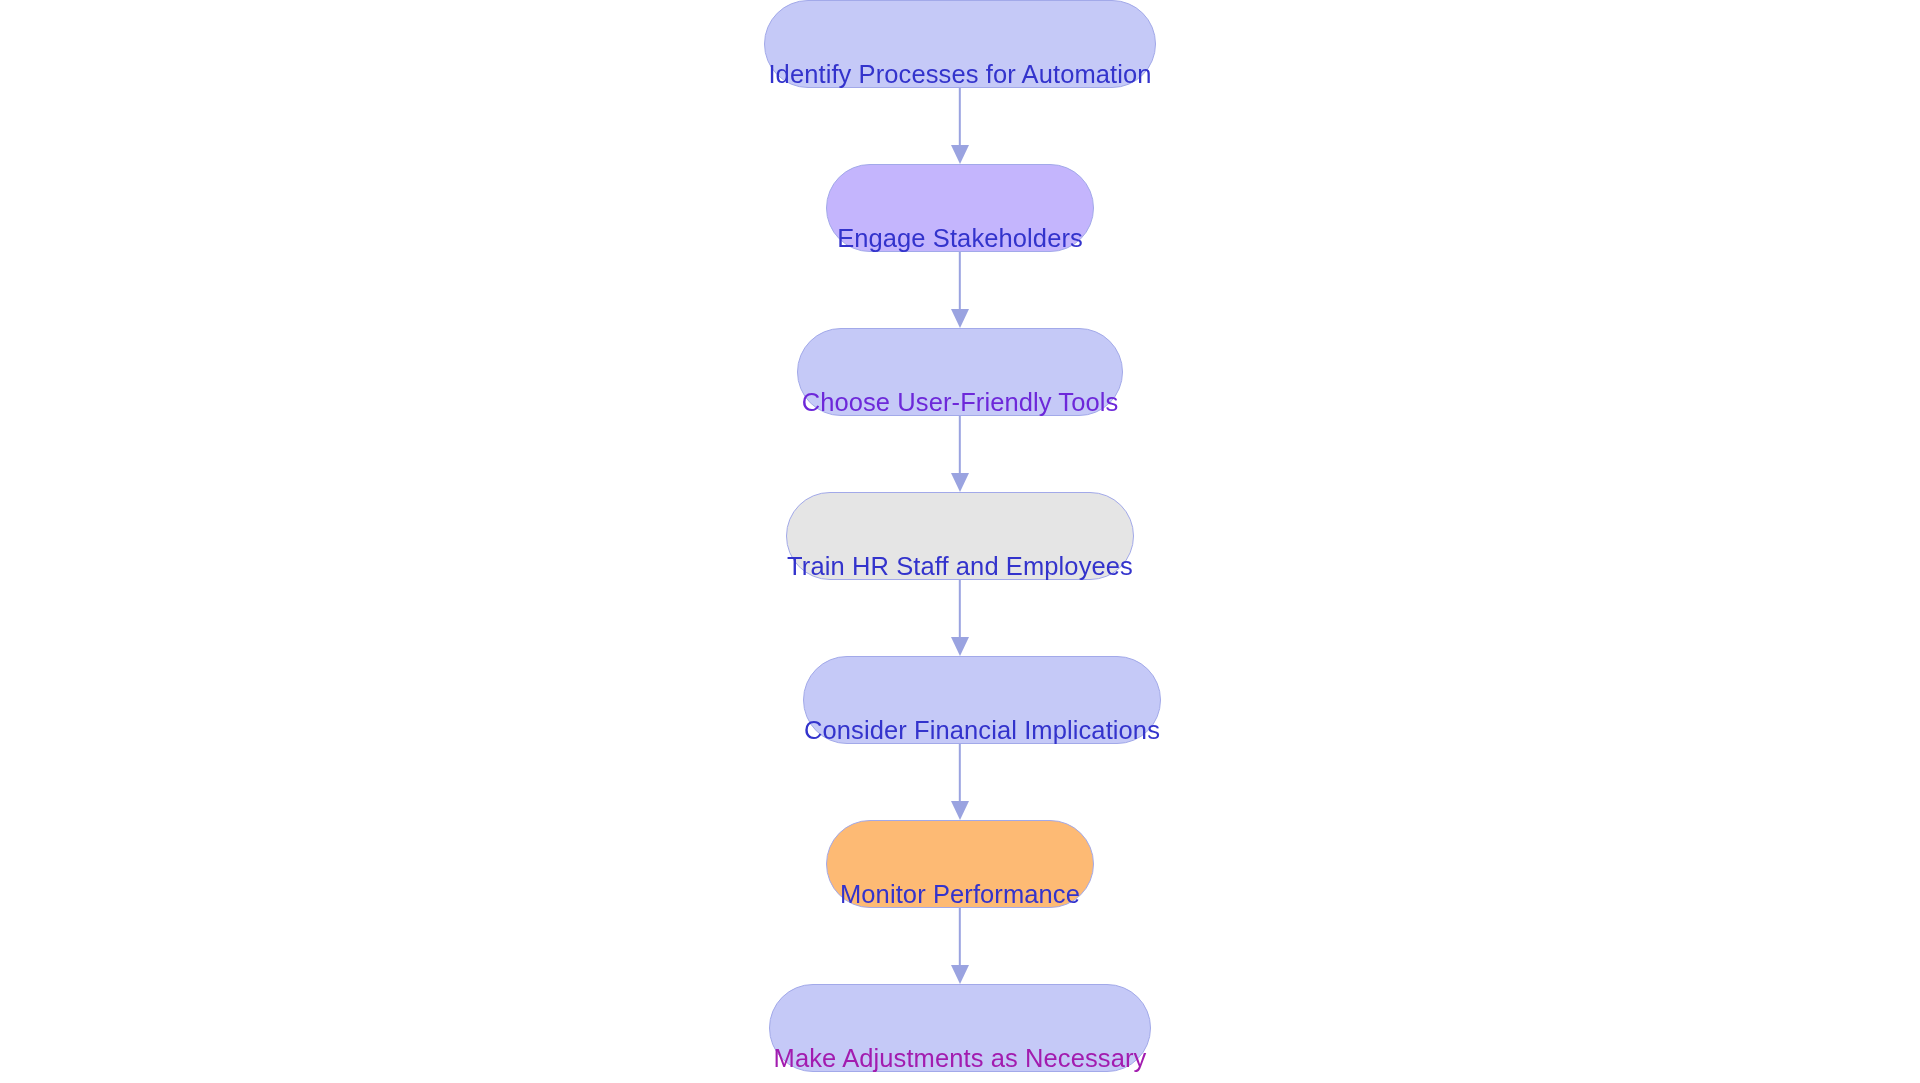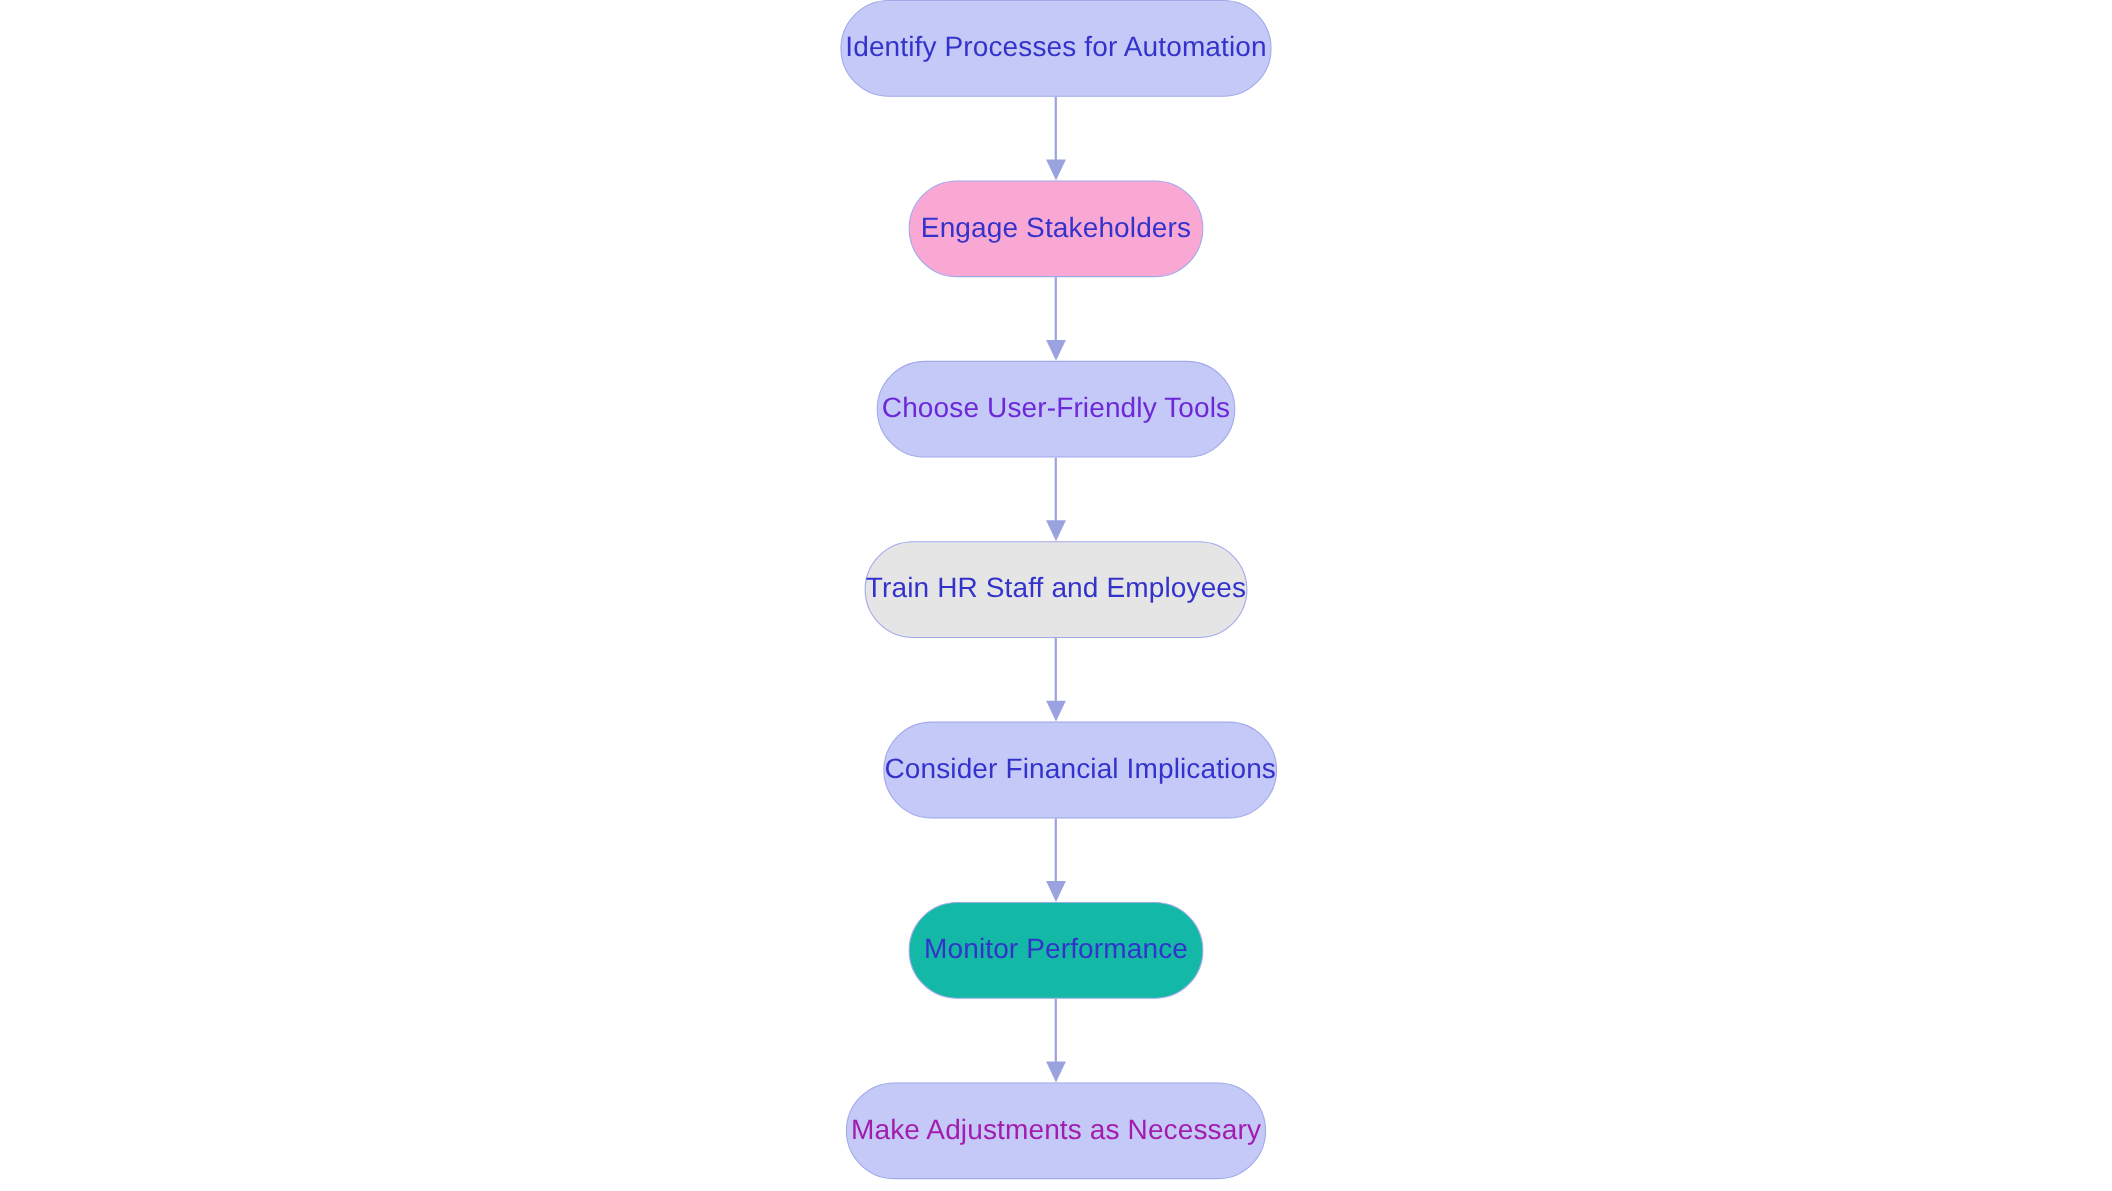--- a/index.html
+++ b/index.html
@@ -36,21 +36,21 @@
 
   
   .flow-node {
     box-sizing: border-box;
     height: 88px;
     border-radius: 44px;
     background: #c5c9f7;
     border: 1.4px solid #a2a9e9;
     color: #3333cc;
     display: flex;
-    align-items: center;
+    align-items: flex-end;
     justify-content: center;
     padding: 0 46px;
     font-size: 25.5px;
     line-height: 1;
     letter-spacing: 0.1px;
     white-space: nowrap;
     user-select: none;
   }
 
   .flow-node-label {
@@ -95,21 +95,21 @@
 
     <div class="flow-node" style="width: 392px; background: rgb(197, 201, 247); border-color: rgb(162, 169, 233); color: rgb(51, 51, 204);">
       <span class="flow-node-label">Identify Processes for Automation</span>
     </div>
 
     <div class="flow-connector">
       <span class="connector-line" style="background: rgb(154, 163, 224);"></span>
       <span class="connector-arrowhead" style="border-top-color: rgb(154, 163, 224);"></span>
     </div>
 
-    <div class="flow-node" style="width: 268px; background: #f9a8d4; border-color: rgb(162, 169, 233); color: rgb(51, 51, 204);">
+    <div class="flow-node" style="width: 268px; background: #c4b5fd; border-color: rgb(162, 169, 233); color: rgb(51, 51, 204);">
       <span class="flow-node-label">Engage Stakeholders</span>
     </div>
 
     <div class="flow-connector">
       <span class="connector-line" style="background: rgb(154, 163, 224);"></span>
       <span class="connector-arrowhead" style="border-top-color: rgb(154, 163, 224);"></span>
     </div>
 
     <div class="flow-node" style="width: 326px; background: rgb(197, 201, 247); border-color: rgb(162, 169, 233); color: #6d28d9;">
       <span class="flow-node-label">Choose User-Friendly Tools</span>
@@ -131,21 +131,21 @@
 
     <div class="flow-node" style="width: 358px; background: rgb(197, 201, 247); border-color: rgb(162, 169, 233); color: rgb(51, 51, 204); margin-left: 44px;">
       <span class="flow-node-label">Consider Financial Implications</span>
     </div>
 
     <div class="flow-connector">
       <span class="connector-line" style="background: rgb(154, 163, 224);"></span>
       <span class="connector-arrowhead" style="border-top-color: rgb(154, 163, 224);"></span>
     </div>
 
-    <div class="flow-node" style="width: 268px; background: #14b8a6; border-color: rgb(162, 169, 233); color: rgb(51, 51, 204);">
+    <div class="flow-node" style="width: 268px; background: #fdba74; border-color: rgb(162, 169, 233); color: rgb(51, 51, 204);">
       <span class="flow-node-label">Monitor Performance</span>
     </div>
 
     <div class="flow-connector">
       <span class="connector-line" style="background: rgb(154, 163, 224);"></span>
       <span class="connector-arrowhead" style="border-top-color: rgb(154, 163, 224);"></span>
     </div>
 
     <div class="flow-node" style="width: 382px; background: rgb(197, 201, 247); border-color: rgb(162, 169, 233); color: #a21caf;">
       <span class="flow-node-label">Make Adjustments as Necessary</span>

